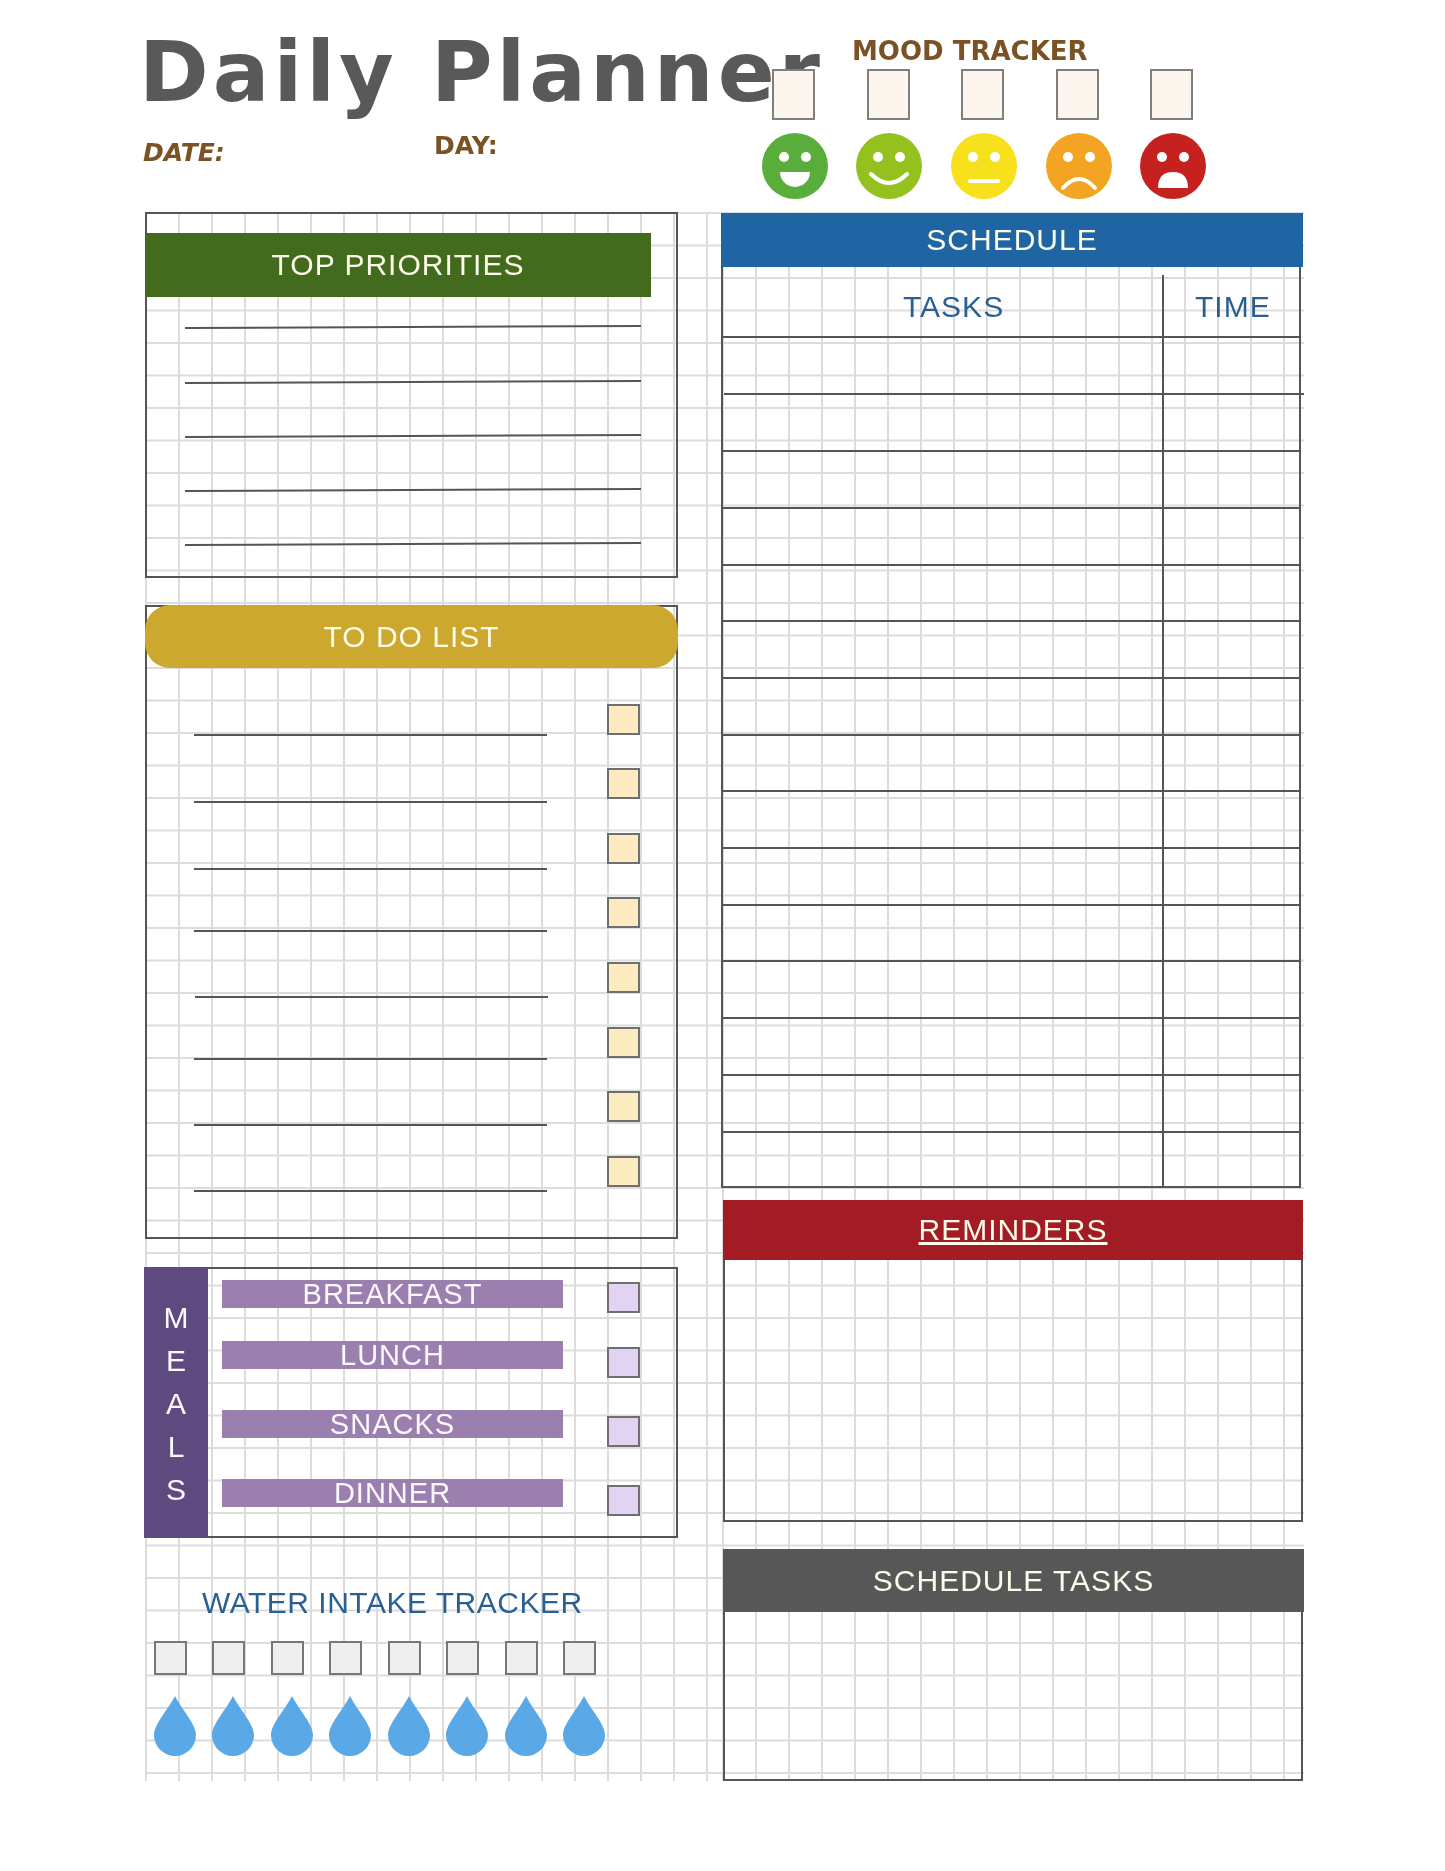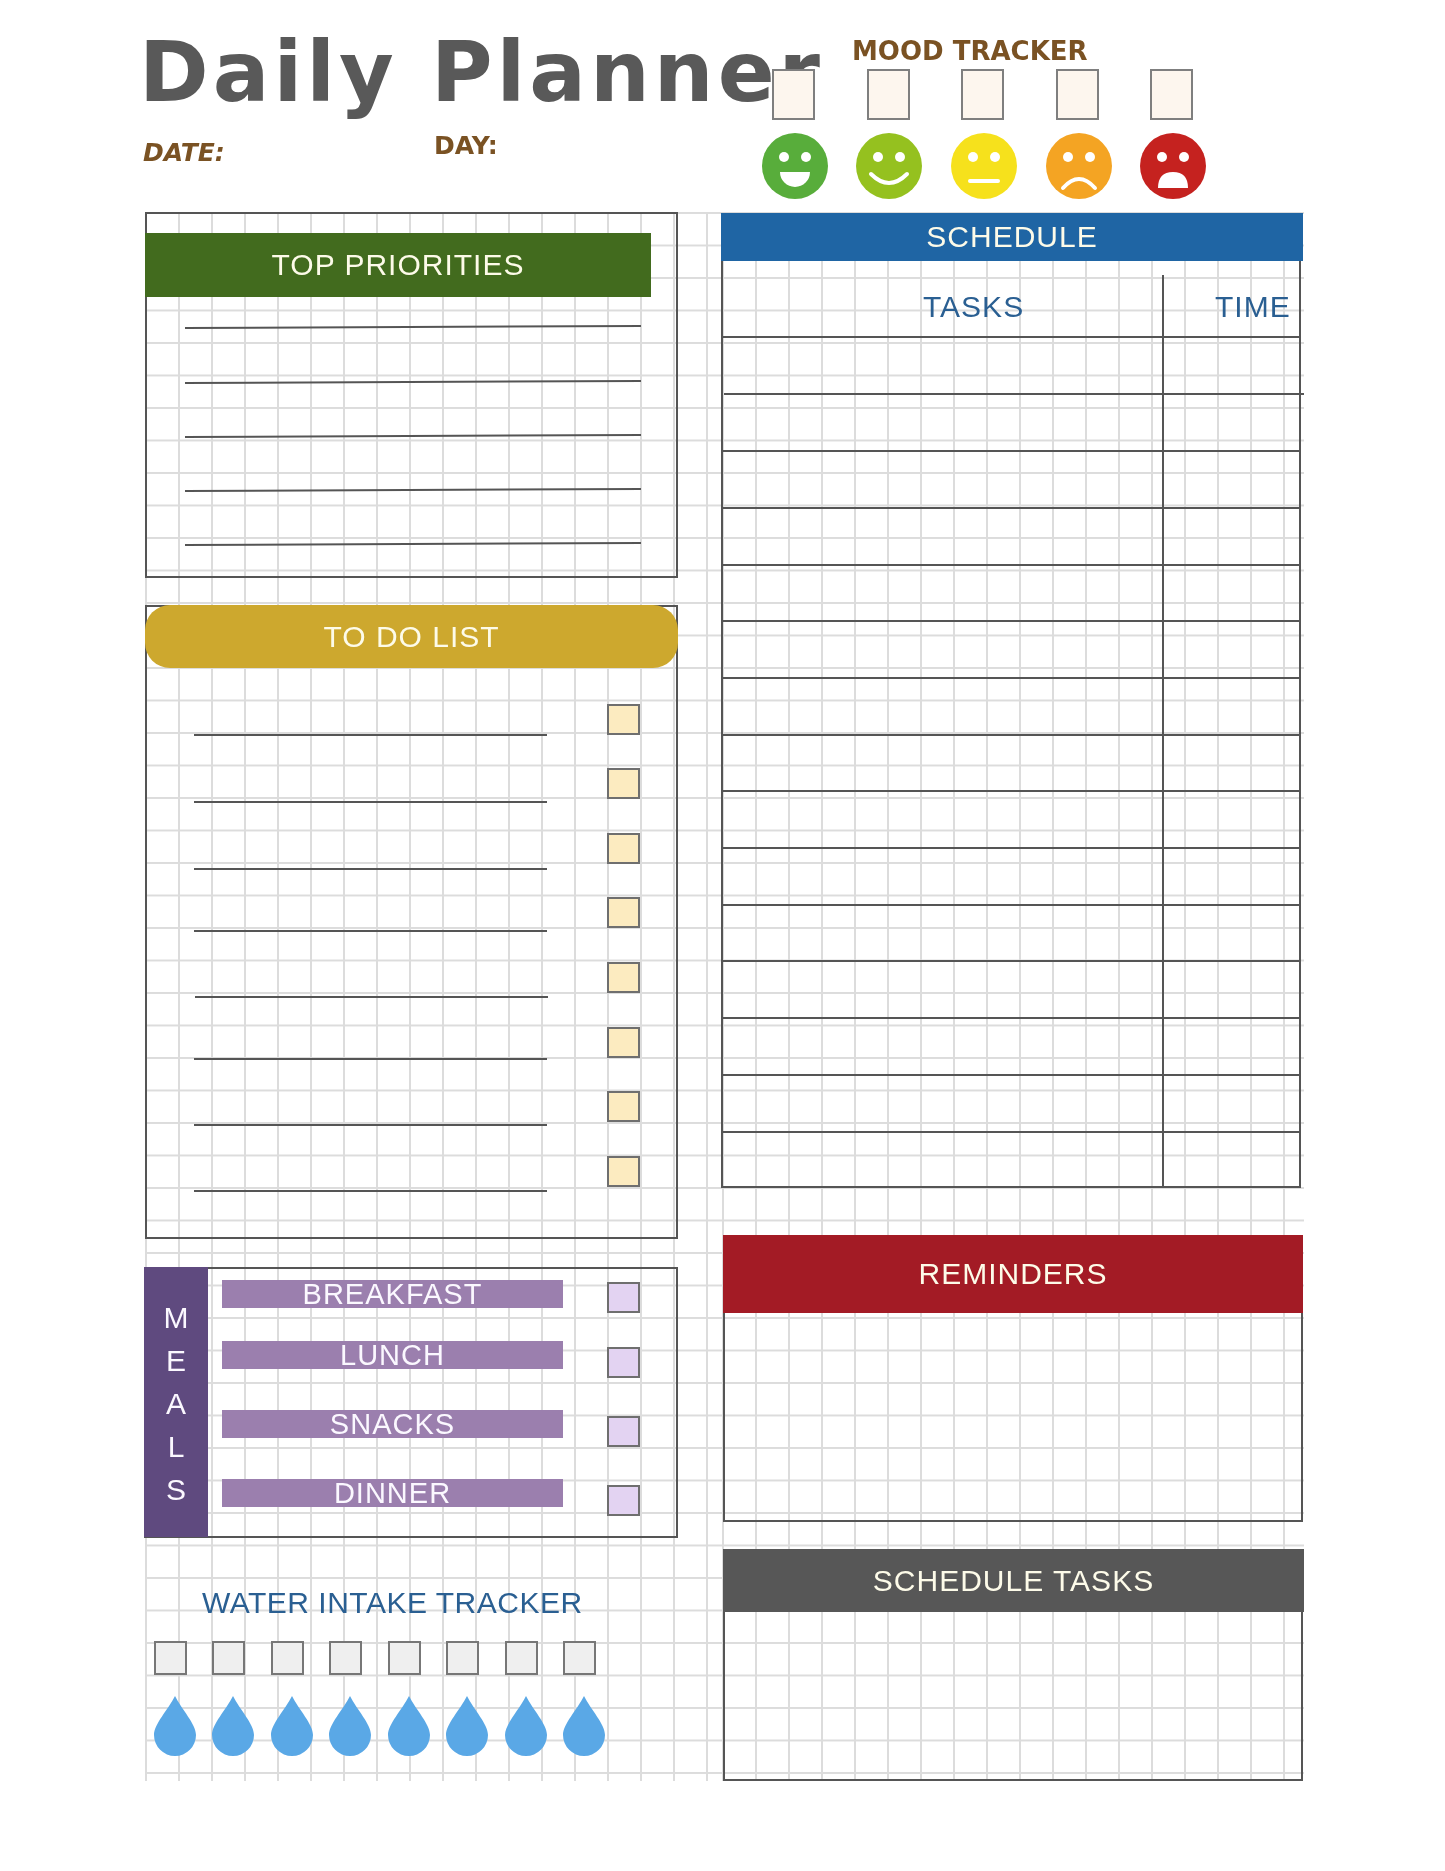--- a/index.html
+++ b/index.html
@@ -61,21 +61,21 @@
   }
   .meals-side {
     position: absolute; left: 144px; top: 1267px; width: 64px; height: 270px;
     background: #5f4a7f; color: #fbf8ff; font-size: 30px;
     display: flex; flex-direction: column; align-items: center; justify-content: center;
     gap: 7px; padding-top: 4px;
   }
   .meals-side span { display: block; line-height: 36px; }
 
   .col-label {
-    position: absolute; color: #2a5f92; font-size: 30px; letter-spacing: 1px; margin-left: 20px;
+    position: absolute; color: #2a5f92; font-size: 30px; letter-spacing: 1px;
   }
   .water-label {
     position: absolute; left: 202px; top: 1586px; color: #2a5f92; font-size: 30px; letter-spacing: 0.5px;
   }
   .water-box {
     position: absolute; top: 1641px; width: 33px; height: 34px;
     background: #efefef; border: 2px solid #777;
   }
   .drop { position: absolute; top: 1696px; width: 42px; height: 60px; }
 </style>
@@ -203,21 +203,21 @@
     <path d="M21 0 C28 14 42 28 42 39 A21 21 0 0 1 0 39 C0 28 14 14 21 0 Z" fill="#5aa8e6"></path>
   </svg>
 <svg class="drop" style="left:505px;" viewBox="0 0 42 60">
     <path d="M21 0 C28 14 42 28 42 39 A21 21 0 0 1 0 39 C0 28 14 14 21 0 Z" fill="#5aa8e6"></path>
   </svg>
 <svg class="drop" style="left:563px;" viewBox="0 0 42 60">
     <path d="M21 0 C28 14 42 28 42 39 A21 21 0 0 1 0 39 C0 28 14 14 21 0 Z" fill="#5aa8e6"></path>
   </svg>
 
 <div class="panel" style="left:721px; top:213px; width:580px; height:975px;"></div>
-<div class="panel-header" style="left:721px; top:213px; width:582px; height:48px; background:#1f65a4;">SCHEDULE</div>
+<div class="panel-header" style="left:721px; top:213px; width:582px; height:54px; background:#1f65a4;">SCHEDULE</div>
 <div class="vline" style="left:1162px; top:275px; height:912px;"></div>
 <div class="col-label" style="left:903px; top:290px;">TASKS</div>
 <div class="col-label" style="left:1195px; top:290px;">TIME</div>
 
 <div class="hline" style="left:721px; top:336px; width:580px;"></div>
 <div class="hline" style="left:724px; top:393px; width:580px;"></div>
 <div class="hline" style="left:721px; top:450px; width:580px;"></div>
 <div class="hline" style="left:721px; top:507px; width:580px;"></div>
 <div class="hline" style="left:721px; top:564px; width:580px;"></div>
 <div class="hline" style="left:721px; top:620px; width:580px;"></div>
@@ -225,16 +225,16 @@
 <div class="hline" style="left:721px; top:734px; width:580px;"></div>
 <div class="hline" style="left:721px; top:790px; width:580px;"></div>
 <div class="hline" style="left:721px; top:847px; width:580px;"></div>
 <div class="hline" style="left:721px; top:904px; width:580px;"></div>
 <div class="hline" style="left:721px; top:960px; width:580px;"></div>
 <div class="hline" style="left:721px; top:1017px; width:580px;"></div>
 <div class="hline" style="left:721px; top:1074px; width:580px;"></div>
 <div class="hline" style="left:721px; top:1131px; width:580px;"></div>
 
 <div class="panel" style="left:723px; top:1235px; width:580px; height:287px;"></div>
-<div class="panel-header" style="left:723px; top:1235px; width:580px; height:78px; background:#a31b25;">REMINDERS</div>
+<div class="panel-header" style="left:723px; top:1200px; width:580px; height:60px; background:#a31b25;text-decoration:underline;">REMINDERS</div>
 
 <div class="panel" style="left:723px; top:1549px; width:580px; height:232px;"></div>
 <div class="panel-header" style="left:723px; top:1549px; width:581px; height:63px; background:#575757;">SCHEDULE TASKS</div>
 
 </body></html>

